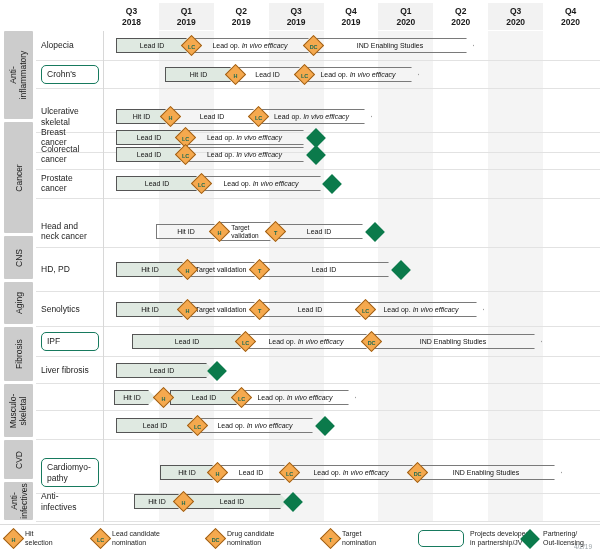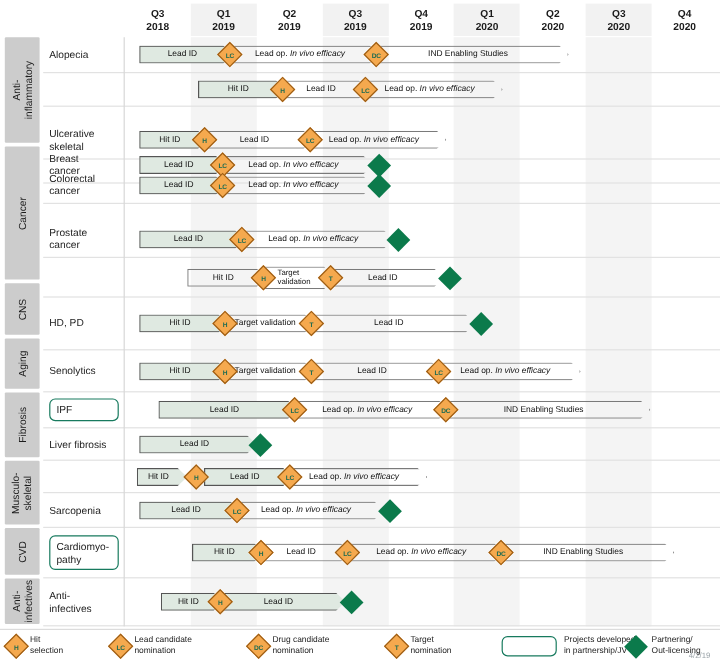--- a/index.html
+++ b/index.html
@@ -288,20 +288,25 @@
           </div>
           <div class="dia" style="left: 80px; top: 7px;">
             <span class="dtxt">LC</span>
           </div>
           <div class="dia" style="left: 202px; top: 7px;">
             <span class="dtxt">DC</span>
           </div>
         </div>
       </div>
       <div class="row" style="top: 61px; height: 28px;">
+        <div class="pname partner">
+          <span>
+            <div>Crohn's</div>
+          </span>
+        </div>
         <div class="track" style="left: 68px; width: 496px;">
           <div class="chev" style="left: 61px; width: 73px; top: 6px;">
             <span class="lbl">Hit ID</span>
           </div>
           <div class="chev open" style="left: 130px; width: 73px; top: 6px;">
             <span class="lbl">Lead ID</span>
           </div>
           <div class="chev open" style="left: 199px; width: 116px; top: 6px;">
             <span class="lbl">Lead op. <i>In vivo efficacy</i></span>
           </div>
@@ -371,41 +376,47 @@
           </div>
           <div class="chev open" style="left: 80px; width: 127px; top: 8px;">
             <span class="lbl">Lead op. <i>In vivo efficacy</i></span>
           </div>
           <div class="dia" style="left: 74px; top: 8px;">
             <span class="dtxt">LC</span>
           </div>
           <div class="gdia" style="left: 205px; top: 9px;"></div>
         </div>
       </div>
-      <div class="row" style="top: 184px; height: 31px;">
+      <div class="row" style="top: 168px; height: 31px;">
         <div class="pname">
           <span>
             <div>Prostate</div>
             <div>cancer</div>
           </span>
         </div>
         <div class="track" style="left: 68px; width: 496px;">
           <div class="chev" style="left: 12px; width: 88px; top: 8px;">
             <span class="lbl">Lead ID</span>
           </div>
           <div class="chev open" style="left: 96px; width: 128px; top: 8px;">
             <span class="lbl">Lead op. <i>In vivo efficacy</i></span>
           </div>
           <div class="dia" style="left: 90px; top: 8px;">
             <span class="dtxt">LC</span>
           </div>
           <div class="gdia" style="left: 221px; top: 9px;"></div>
         </div>
       </div>
       <div class="row" style="top: 215px; height: 33px;">
+        <div class="pname">
+          <span>
+            <div>Head and</div>
+            <div>neck cancer</div>
+          </span>
+        </div>
         <div class="track" style="left: 68px; width: 496px;">
           <div class="chev open" style="left: 52px; width: 66px; top: 9px;">
             <span class="lbl">Hit ID</span>
           </div>
           <div class="chev open" style="left: 114px; width: 60px; top: 7px; height: 19px; line-height: 7.5px; flex-direction: column; font-size: 6.5px;">
             <span class="lbl">
               <div>Target</div>
               <div>validation</div>
             </span>
           </div>
@@ -526,39 +537,34 @@
           </div>
           <div class="dia" style="left: 52px; top: 6px;">
             <span class="dtxt">H</span>
           </div>
           <div class="dia" style="left: 130px; top: 6px;">
             <span class="dtxt">LC</span>
           </div>
         </div>
       </div>
       <div class="row" style="top: 411px; height: 29px;">
-        <div class="pname">
-          <span>
-            <div>Sarcopenia</div>
-          </span>
-        </div>
         <div class="track" style="left: 68px; width: 496px;">
           <div class="chev" style="left: 12px; width: 84px; top: 7px;">
             <span class="lbl">Lead ID</span>
           </div>
           <div class="chev open" style="left: 92px; width: 124px; top: 7px;">
             <span class="lbl">Lead op. <i>In vivo efficacy</i></span>
           </div>
           <div class="dia" style="left: 86px; top: 7px;">
             <span class="dtxt">LC</span>
           </div>
           <div class="gdia" style="left: 214px; top: 8px;"></div>
         </div>
       </div>
-      <div class="row" style="top: 440px; height: 42px;">
+      <div class="row" style="top: 452px; height: 42px;">
         <div class="pname partner">
           <span>
             <div>Cardiomyo-</div>
             <div>pathy</div>
           </span>
         </div>
         <div class="track" style="left: 68px; width: 496px;">
           <div class="chev" style="left: 56px; width: 60px; top: 13px;">
             <span class="lbl">Hit ID</span>
           </div>

